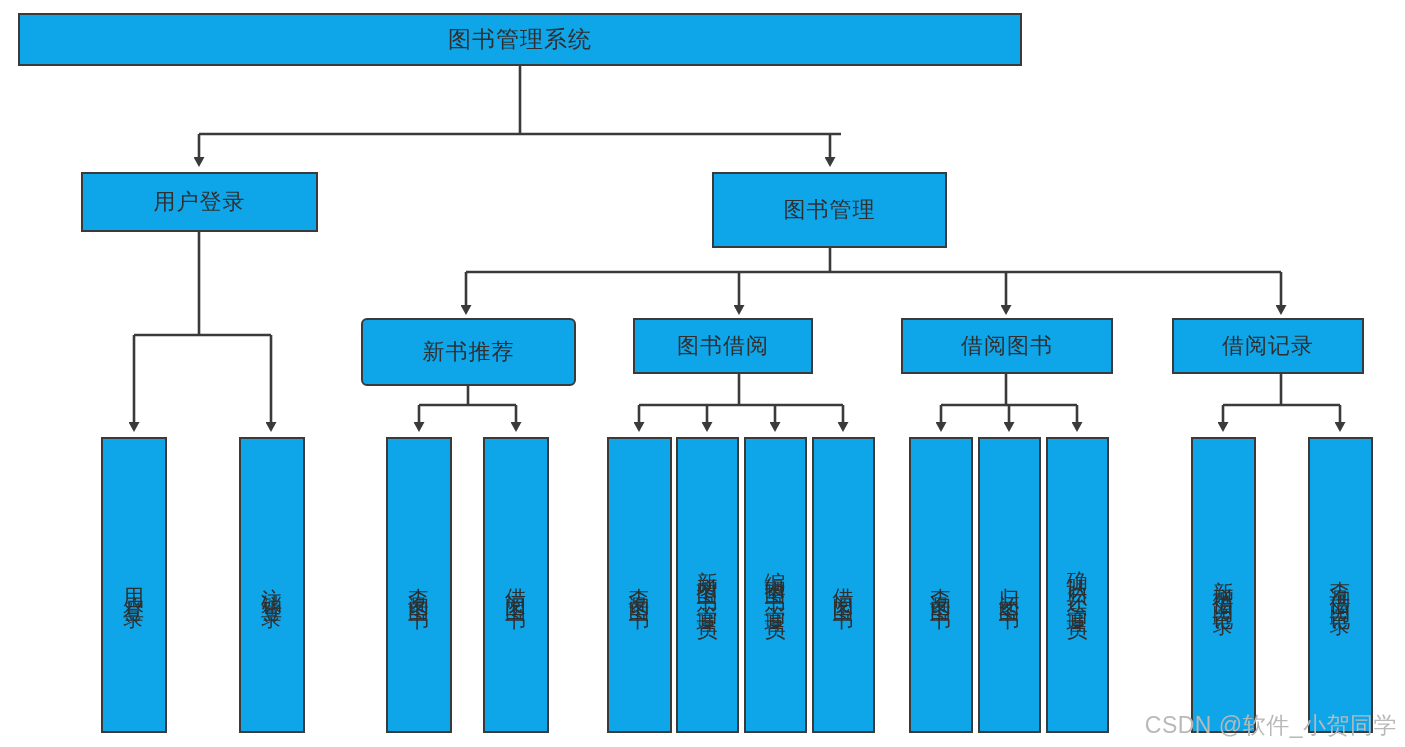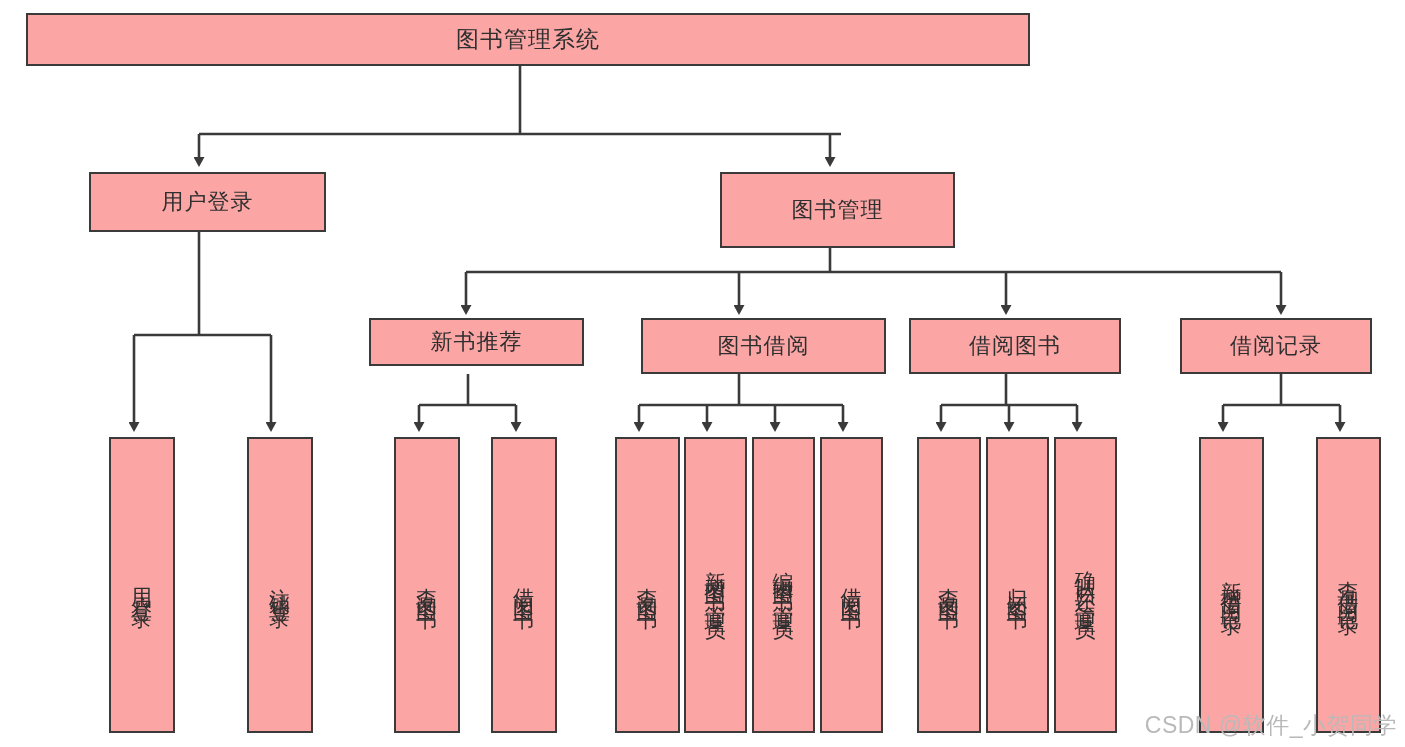--- a/index.html
+++ b/index.html
@@ -22,27 +22,26 @@
     position: absolute;
     left: 0;
     top: 0;
     width: 1405px;
     height: 747px;
     pointer-events: none;
   }
   .node {
     position: absolute;
     box-sizing: border-box;
-    background: #fca5a5;
+    background: #0ea5e9;
     border: 2.5px solid #3a3a3a;
     display: flex;
     align-items: center;
     justify-content: center;
     z-index: 3;
-    margin-left: 8px;
   }
   .node-label {
     color: #2f2f2f;
     letter-spacing: 1px;
     white-space: nowrap;
     line-height: 1.0;
   }
   
   .node.horiz .node-label {
     font-size: 22px;
@@ -135,25 +134,25 @@
   </div>
 
   <div class="node horiz" style="left:81px; top:172px; width:237px; height:60px;">
     <span class="node-label">用户登录</span>
   </div>
 
   <div class="node horiz" style="left:712px; top:172px; width:235px; height:76px;">
     <span class="node-label">图书管理</span>
   </div>
 
-  <div class="node horiz" style="left:361px; top:318px; width:215px; height:48px;">
+  <div class="node horiz" style="left:361px; top:318px; width:215px; height:68px;border-radius:6px;">
     <span class="node-label">新书推荐</span>
   </div>
 
-  <div class="node horiz" style="left:633px; top:318px; width:245px; height:56px;">
+  <div class="node horiz" style="left:633px; top:318px; width:180px; height:56px;">
     <span class="node-label">图书借阅</span>
   </div>
 
   <div class="node horiz" style="left:901px; top:318px; width:212px; height:56px;">
     <span class="node-label">借阅图书</span>
   </div>
 
   <div class="node horiz" style="left:1172px; top:318px; width:192px; height:56px;">
     <span class="node-label">借阅记录</span>
   </div>

